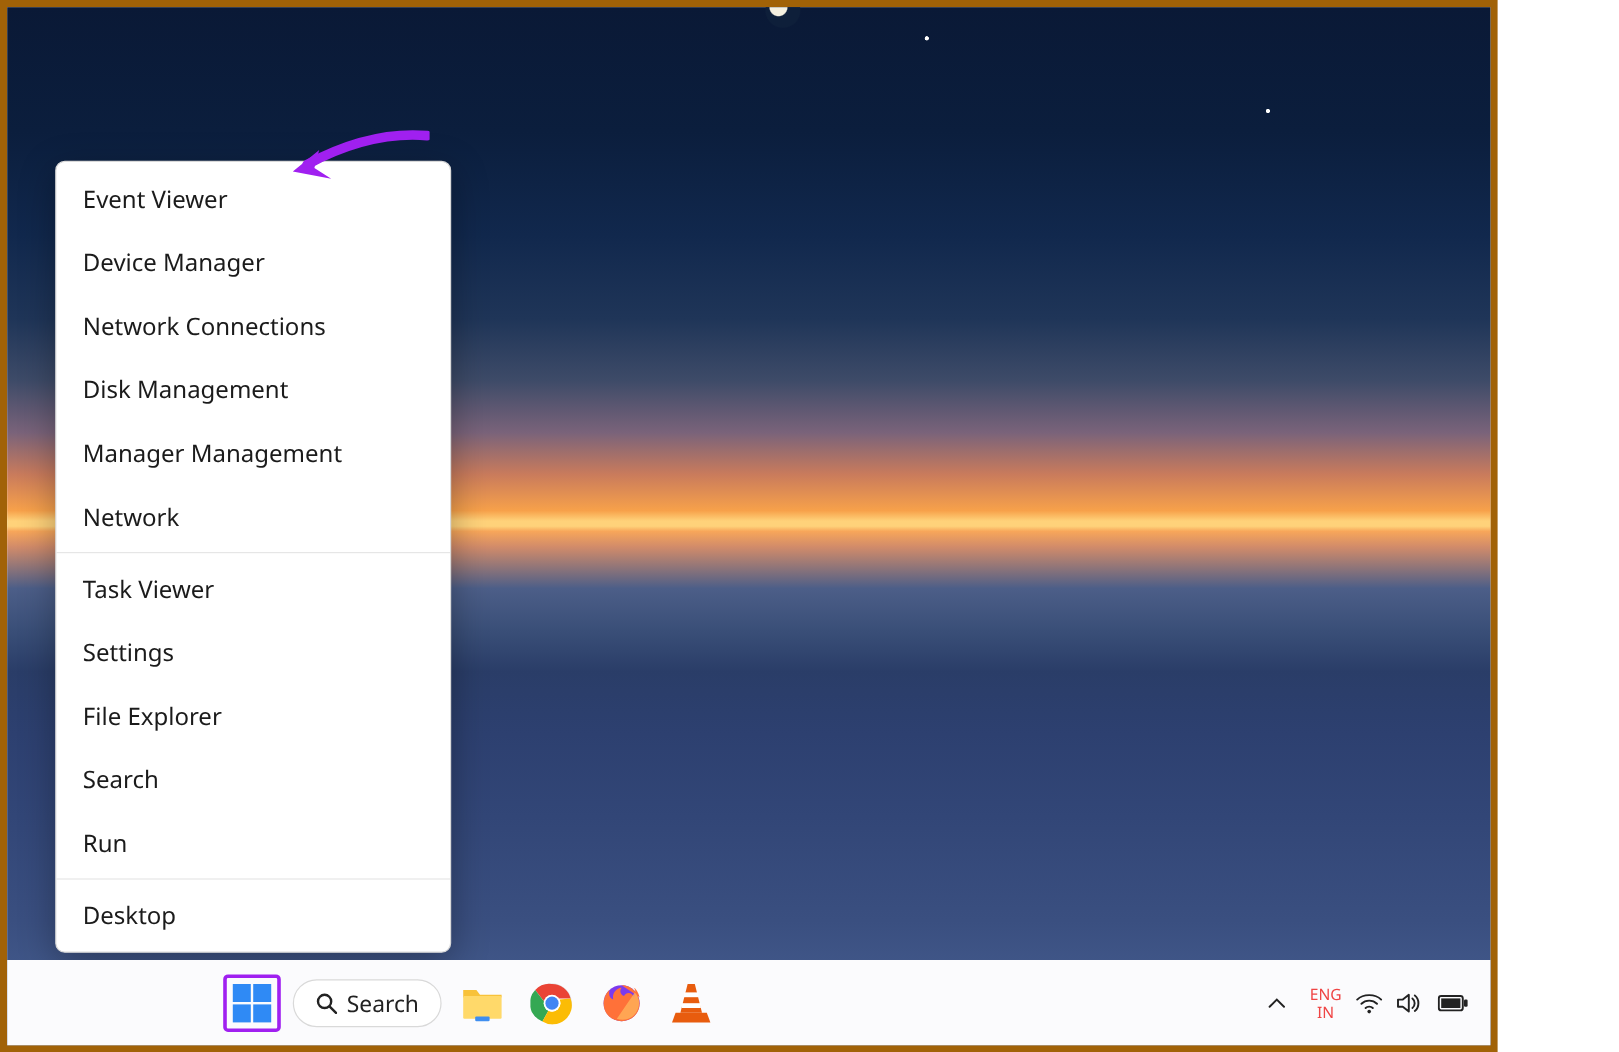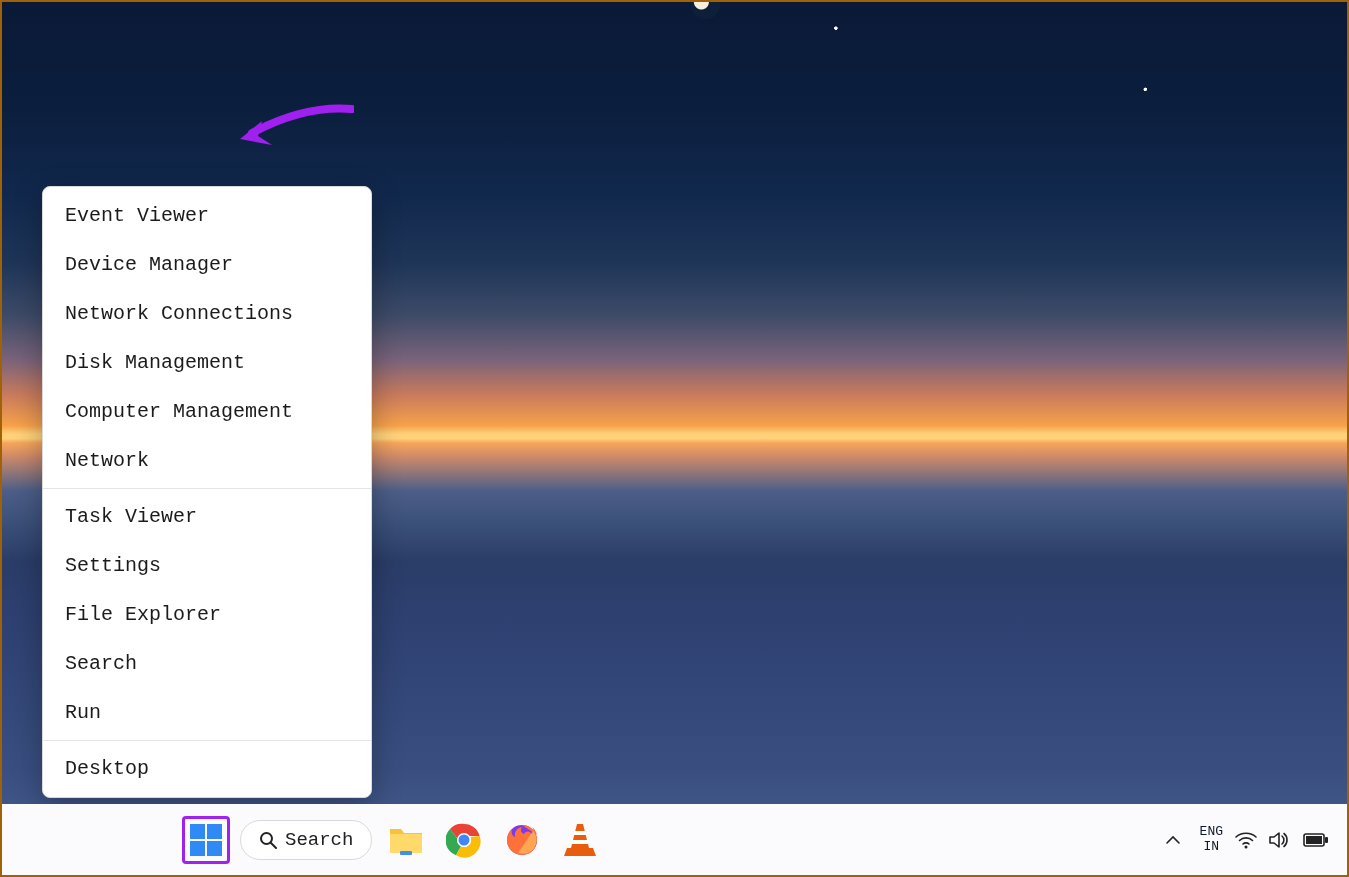--- a/index.html
+++ b/index.html
@@ -1,17 +1,17 @@
 <!DOCTYPE html>
 <html><head>
 <meta charset="utf-8">
 <style>
   * { box-sizing: border-box; margin: 0; padding: 0; }
   html, body { width: 1349px; height: 877px; overflow: hidden; font-family: "Segoe UI", system-ui, sans-serif; }
-  .frame { position: relative; width: 1349px; height: 877px; border: 2px solid #a16207; font-family: Liberation Mono, monospace; }
+  .frame { position: relative; width: 1248px; height: 877px; border: 6px solid #a16207; }
   .desktop {
     position: absolute; inset: 0;
     background:
       radial-gradient(circle at 52% 0%, #f5f0e0 0 7px, transparent 8px),
       radial-gradient(circle at 52.3% 0.3%, #0e1f3a 0 14px, transparent 15px),
       radial-gradient(circle at 62% 3%, #fff 0 1.5px, transparent 2px),
       radial-gradient(circle at 85% 10%, #fff 0 1.5px, transparent 2px),
       linear-gradient(to bottom,
         #0a1936 0%, #0b1e3d 12%, #11284d 22%, #1f3558 30%,
         #3e4b68 36%, #7a637a 41%, #c97b5c 45%, #f7a14a 48.5%,
@@ -37,21 +37,21 @@
     position:absolute; left:40px; bottom:77px; width:330px;
     background:#fff; border:1px solid #d9d9d9; border-radius:8px;
     box-shadow:0 8px 30px rgba(0,0,0,.3); padding:4px 0;
     font-size:20px; color:#1b1b1b; display:flex; flex-direction:column;
   }
   .context-menu .item { padding:13px 22px; display:flex; align-items:center; justify-content:space-between; cursor:default; }
   .context-menu .sep { height:1px; background:#e6e6e6; margin:3px 0; }
   .arrow-annotation {
     position:absolute; left:232px; top:99px; width:120px; height:48px; pointer-events:none;
   }
-  .sys-tray-text { font-size:13px; line-height:1.15; text-align:center; color:#0f172a; }
+  .sys-tray-text { font-size:13px; line-height:1.15; text-align:center; color:#ef4444; }
   svg { display:block; }
 </style>
 </head>
 <body>
 
 <div class="frame">
   <div class="desktop"></div>
 
   <div class="context-menu">
     <div class="item">
@@ -60,21 +60,21 @@
     <div class="item">
         <span>Device Manager</span>
       </div>
     <div class="item">
         <span>Network Connections</span>
       </div>
     <div class="item">
         <span>Disk Management</span>
       </div>
     <div class="item">
-        <span>Computer Management</span>
+        <span>Manager Management</span>
       </div>
     <div class="item">
         <span>Network</span>
       </div>
     <div class="sep"></div>
     <div class="item">
         <span>Task Viewer</span>
       </div>
     <div class="item">
         <span>Settings</span>

